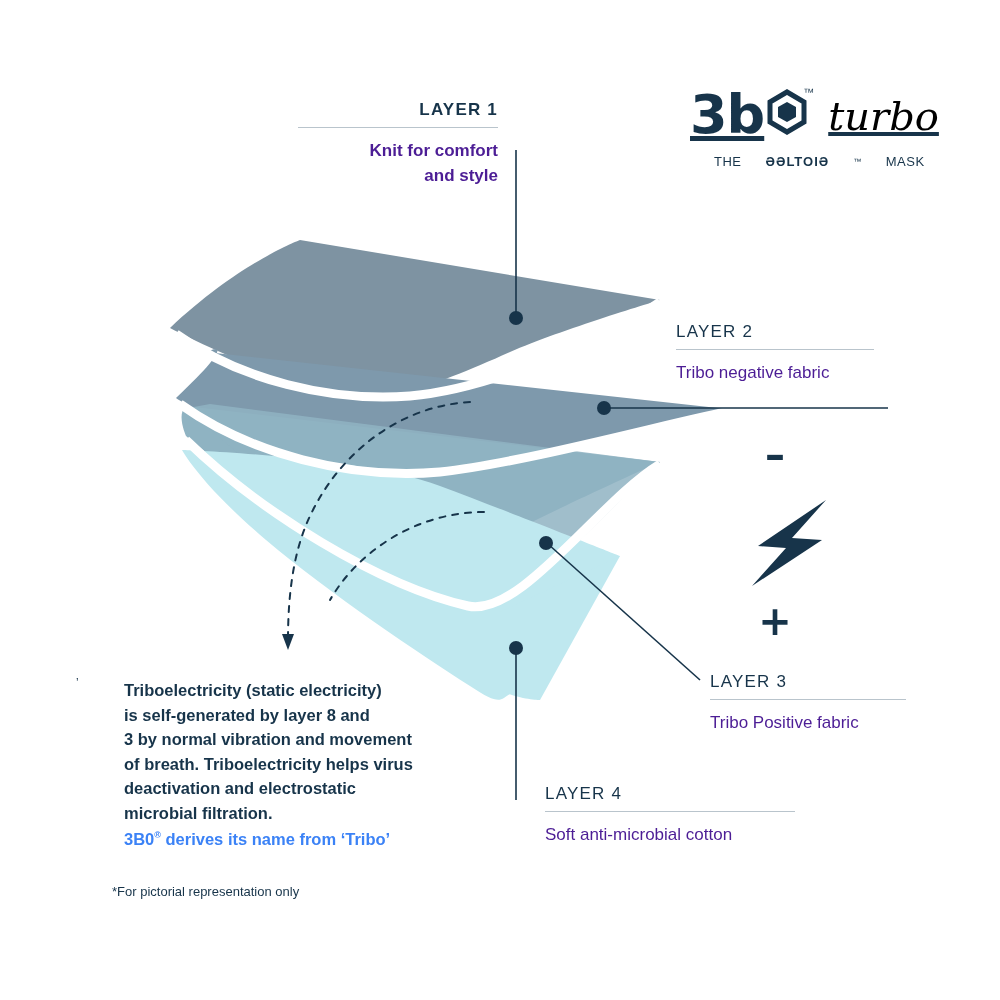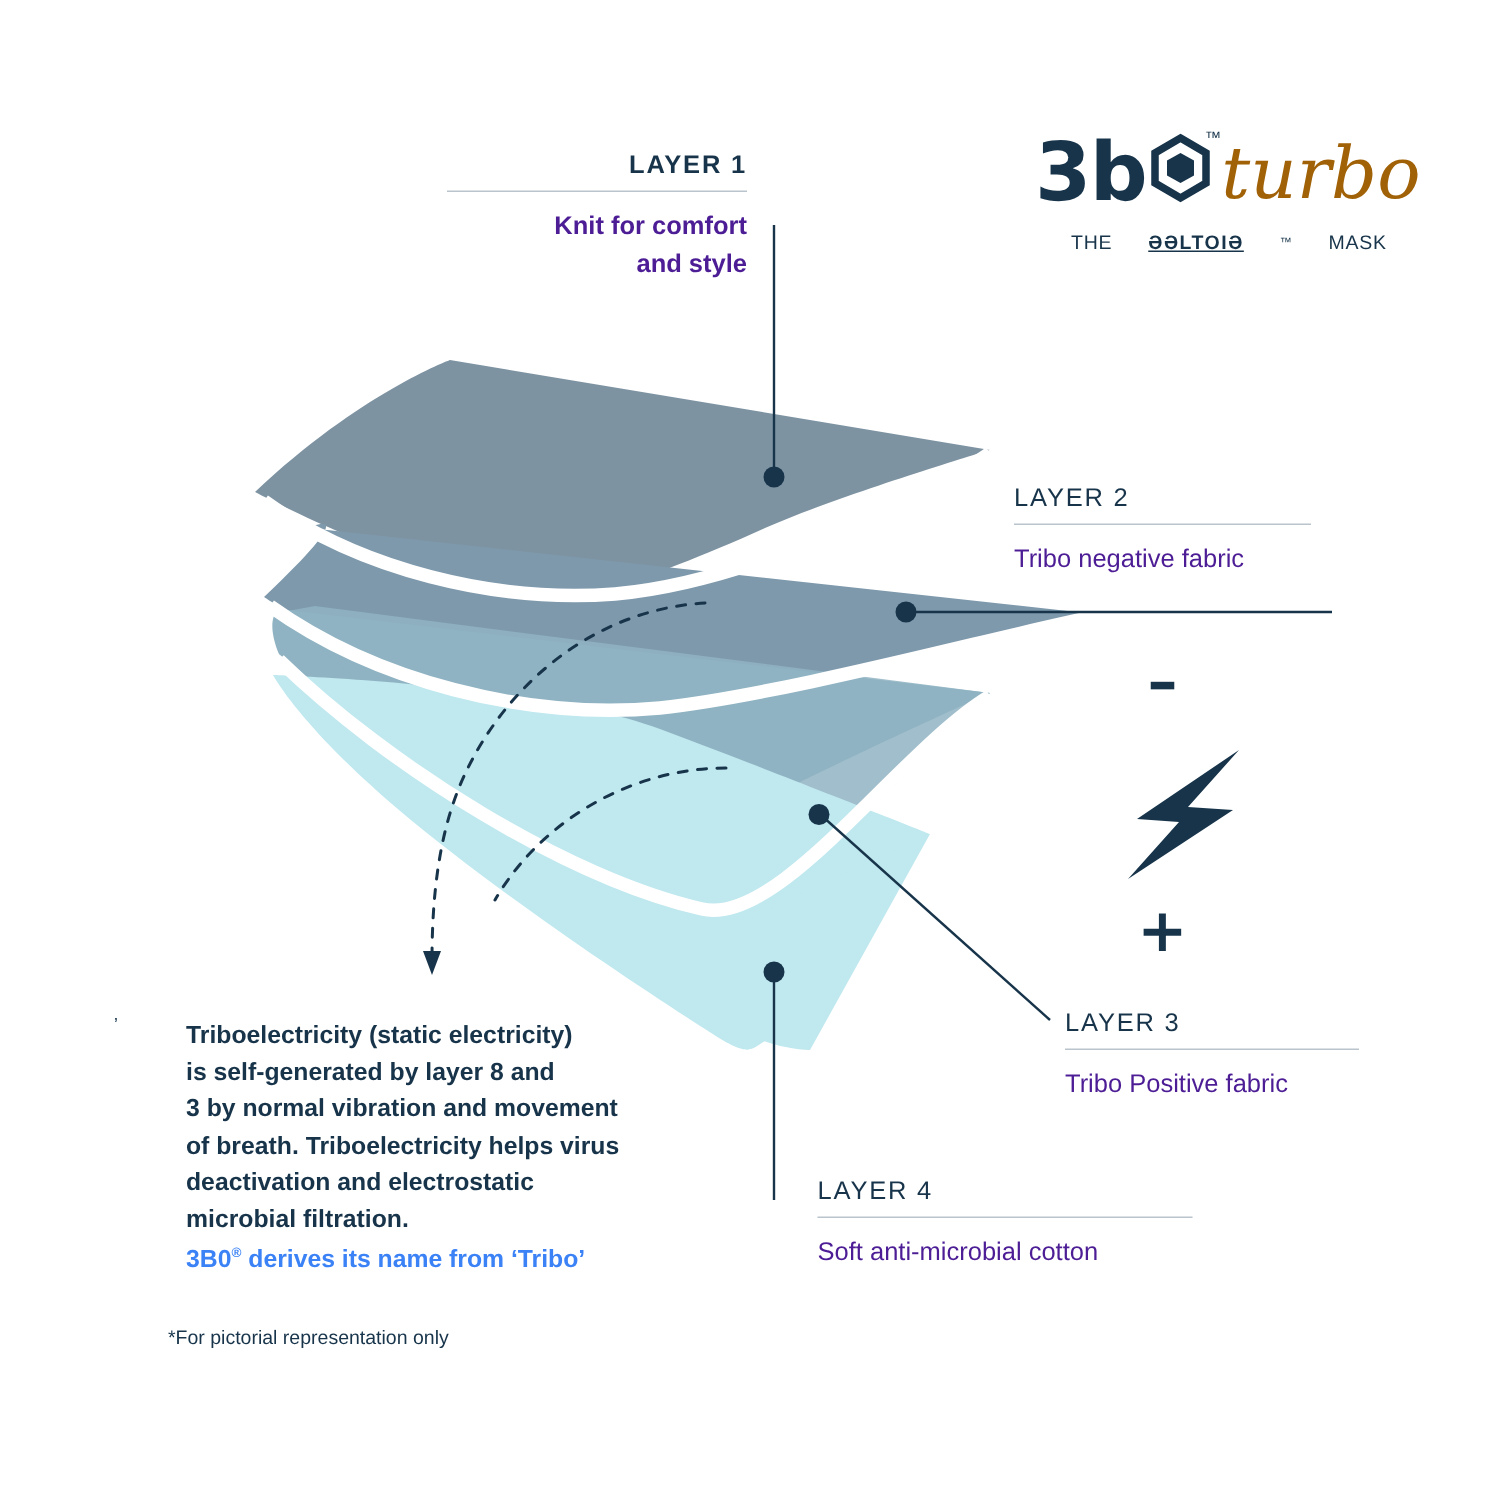--- a/index.html
+++ b/index.html
@@ -32,20 +32,21 @@
     position: absolute;
     left: 690px;
     top: 88px;
     width: 240px;
     height: 100px;
   }
   .logo-row {
     display: flex;
     align-items: flex-start;
     height: 62px;
+    text-decoration: underline;
   }
   .logo-3b {
     font-family: "DejaVu Sans", sans-serif;
     font-weight: bold;
     font-size: 54px;
     line-height: 54px;
     letter-spacing: -1px;
     color: #17344a;
   }
   .logo-hexwrap {
@@ -56,43 +57,42 @@
   .logo-tm {
     position: absolute;
     right: -4px;
     top: -2px;
     font-size: 11px;
     color: #17344a;
   }
   .logo-turbo {
     font-family: "DejaVu Serif", serif;
     font-style: italic;
-    font-size: 48px;
+    font-size: 40px;
     line-height: 56px;
-    margin-left: 4px;
-    color: #a16207;
+    margin-left: 18px;
+    color: #000000;
   }
   .logo-sub {
     display: flex;
     align-items: center;
     gap: 24px;
     margin-top: 4px;
     font-size: 13px;
     letter-spacing: 0.5px;
     color: #17344a;
   }
   .logo-sub .rule {
     flex: 1;
     height: 1px;
     background: #17344a;
   }
   .logo-sub .deltoid {
     font-weight: bold;
     letter-spacing: 1px;
-    text-decoration: underline;
   }
   .logo-sub .tm2 { font-size: 8px; vertical-align: super; }
 
   
   .callout {
     position: absolute;
   }
   .callout .title {
     font-size: 17px;
     letter-spacing: 1.2px;

